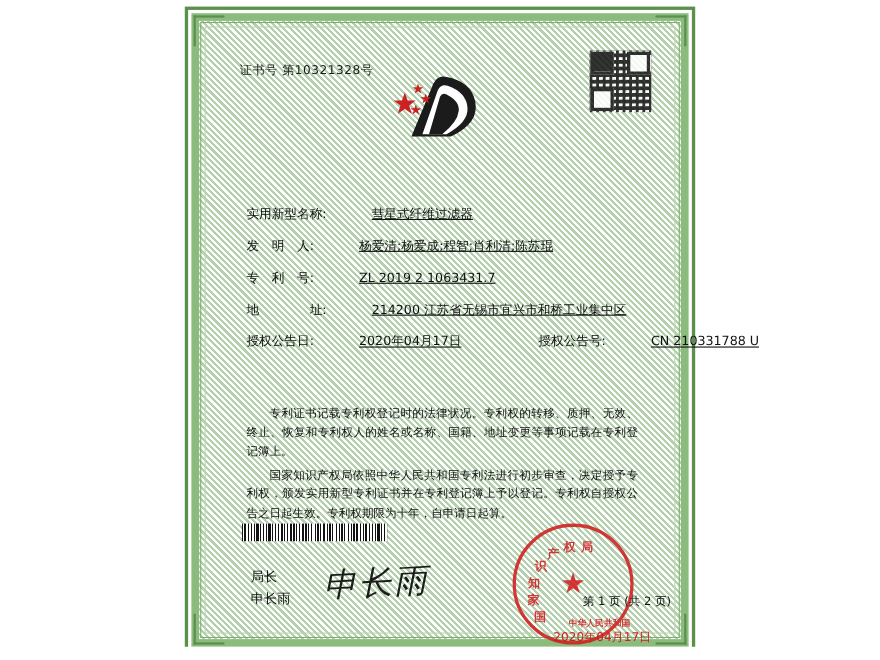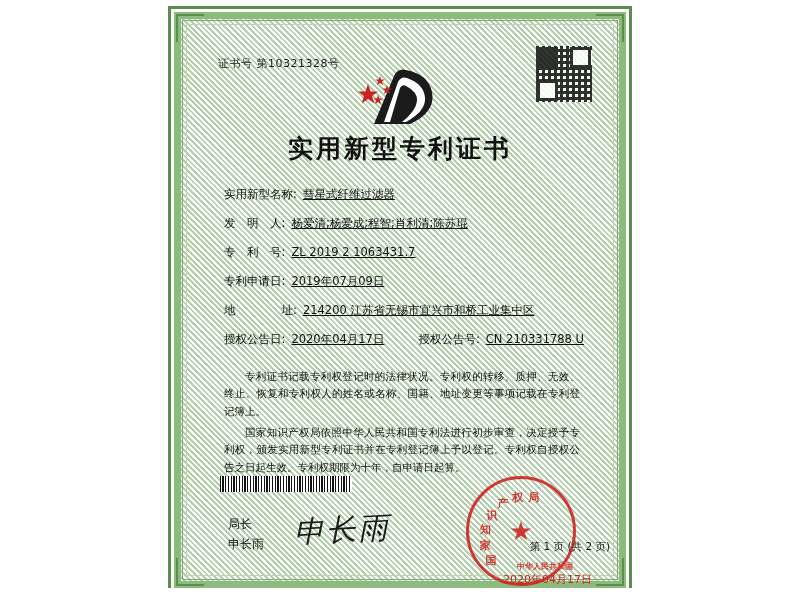--- a/index.html
+++ b/index.html
@@ -155,20 +155,21 @@
     top: 158px;
     width: 360px;
   }
   .field-row {
     display: flex;
     align-items: flex-end;
     margin-bottom: 13px;
     font-size: 11.5px;
     color: #111;
     line-height: 1.4;
+    gap: 35px;
   }
   .field-label {
     white-space: nowrap;
     margin-right: 6px;
   }
   .field-value {
     white-space: nowrap;
     text-decoration: underline;
   }
   .field-row.two-col {
@@ -321,43 +322,38 @@
           <path d="M36 56 L46 22 Q48 18 52 20 Q64 26 63 35 Q62 45 48 56 Z" fill="#1b1b1b"></path>
           <g fill="#cc2222">
             <polygon points="14,18 16.6,25.4 24,25.4 18,30 20.3,37.5 14,33 7.7,37.5 10,30 4,25.4 11.4,25.4"></polygon>
             <polygon points="26,10 27.2,13.4 30.8,13.4 27.9,15.6 29,19 26,16.9 23,19 24.1,15.6 21.2,13.4 24.8,13.4"></polygon>
             <polygon points="33,19 34.2,22.4 37.8,22.4 34.9,24.6 36,28 33,25.9 30,28 31.1,24.6 28.2,22.4 31.8,22.4"></polygon>
             <polygon points="24,29 25.2,32.4 28.8,32.4 25.9,34.6 27,38 24,35.9 21,38 22.1,34.6 19.2,32.4 22.8,32.4"></polygon>
           </g>
         </svg>
       </div>
 
-      <div class="title">实用新型专利证书</div>
 
       <div class="fields">
 
         <div class="field-row">
           <span class="field-label">实用新型名称:</span>
           <span class="field-value">彗星式纤维过滤器</span>
         </div>
 
         <div class="field-row">
           <span class="field-label">发　明　人:</span>
           <span class="field-value">杨爱清;杨爱成;程智;肖利清;陈苏琨</span>
         </div>
 
         <div class="field-row">
           <span class="field-label">专　利　号:</span>
           <span class="field-value">ZL 2019 2 1063431.7</span>
         </div>
 
-        <div class="field-row">
-          <span class="field-label">专利申请日:</span>
-          <span class="field-value">2019年07月09日</span>
-        </div>
 
 
         <div class="field-row addr">
           <span class="field-label">地　　　　址:</span>
           <span class="field-value">214200 江苏省无锡市宜兴市和桥工业集中区</span>
         </div>
 
         <div class="field-row two-col">
           <span class="field-label">授权公告日:</span>
           <span class="field-value">2020年04月17日</span>

